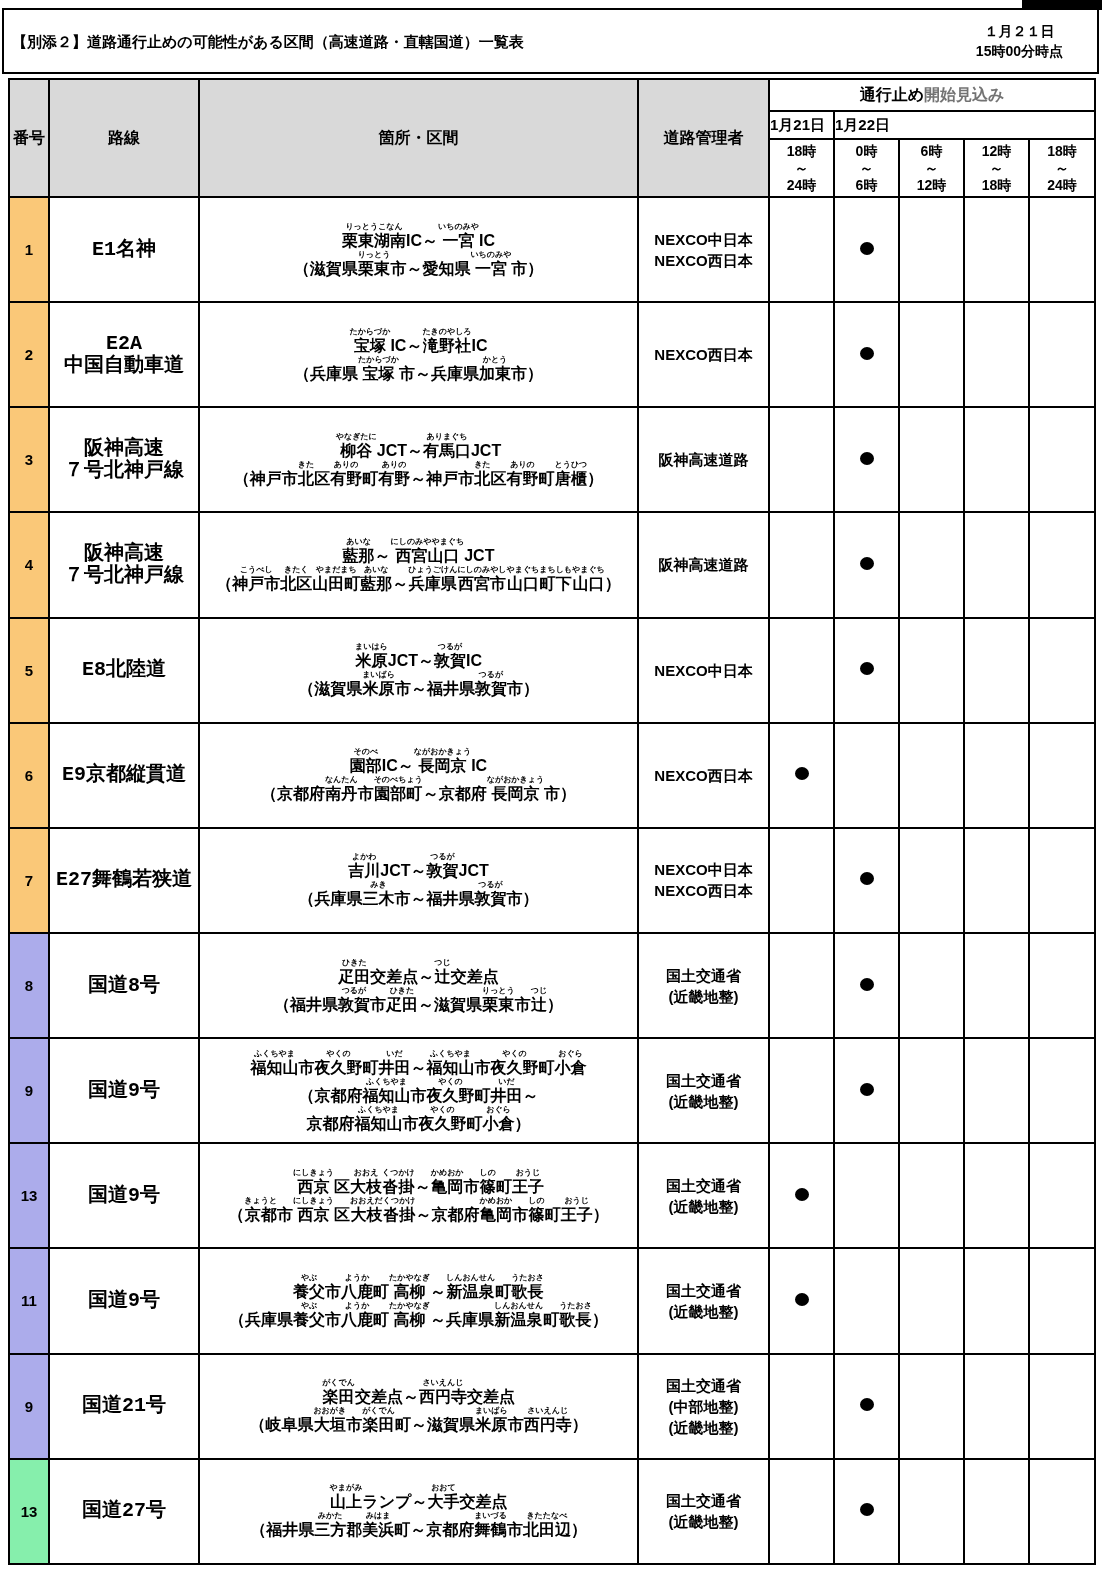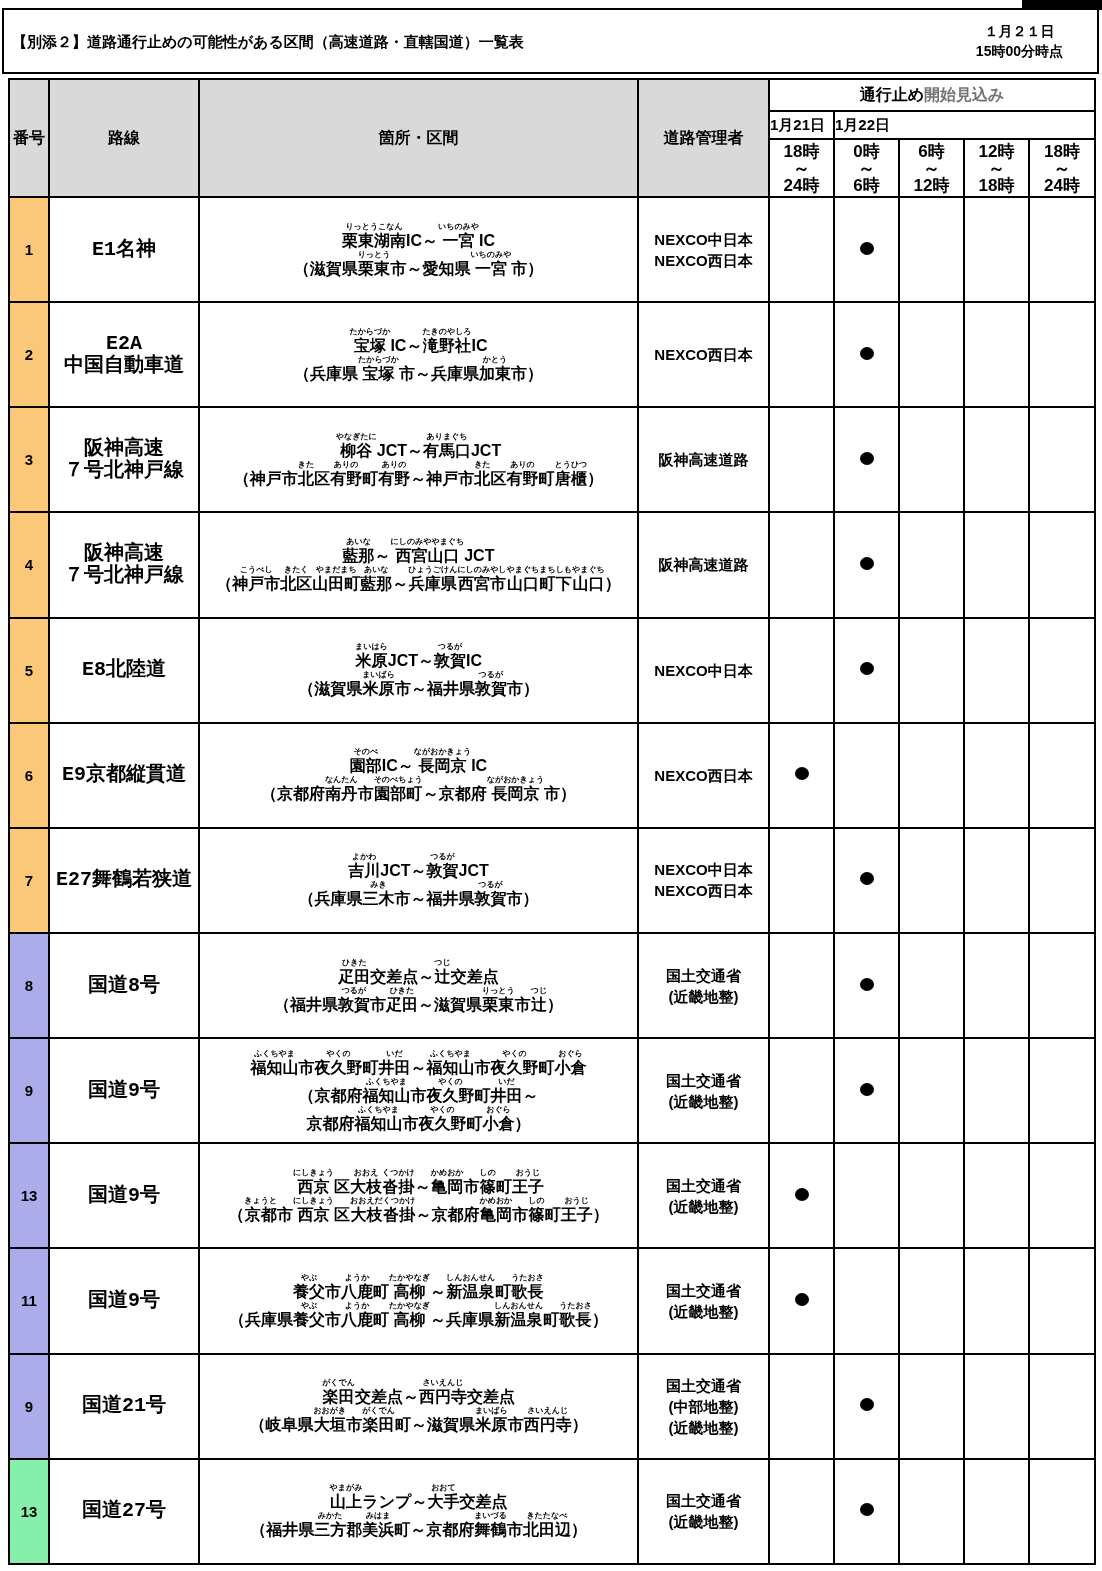--- a/index.html
+++ b/index.html
@@ -15,21 +15,21 @@
 
   table.main { position:absolute; left:8px; top:78px; width:1086px; height:1487px;
     border-collapse:collapse; table-layout:fixed; }
   th, td { border:2px solid #000; padding:0; text-align:center; vertical-align:middle; color:#000; }
 
   thead th { font-weight:bold; background:#fff; }
   th.gray { background:#D9D9D9; font-size:16px; }
   th.closure { font-size:16px; }
   th.closure .red { color:#737373; }
   th.datecell { text-align:left; font-size:15px; font-weight:bold; }
-  th.time span { display:block; font-size:17px; line-height:17px; font-weight:bold; }
+  th.time span { display:block; font-size:14px; line-height:17px; font-weight:bold; }
 
   td.num { font-size:15px; font-weight:bold; }
   td.route, td.mgr { font-weight:bold; }
   .route-line { display:block; font-size:20px; line-height:22px;font-family:Liberation Mono, monospace; }
   .mgr-line { display:block; font-size:15px; line-height:21px; }
 
   td.section { }
   .sec-line { white-space:nowrap; line-height:normal; }
   .seg { display:inline-block; vertical-align:bottom; text-align:center; }
   .seg .ru { display:block; font-size:8px; line-height:9px; height:9px; font-weight:bold; }

